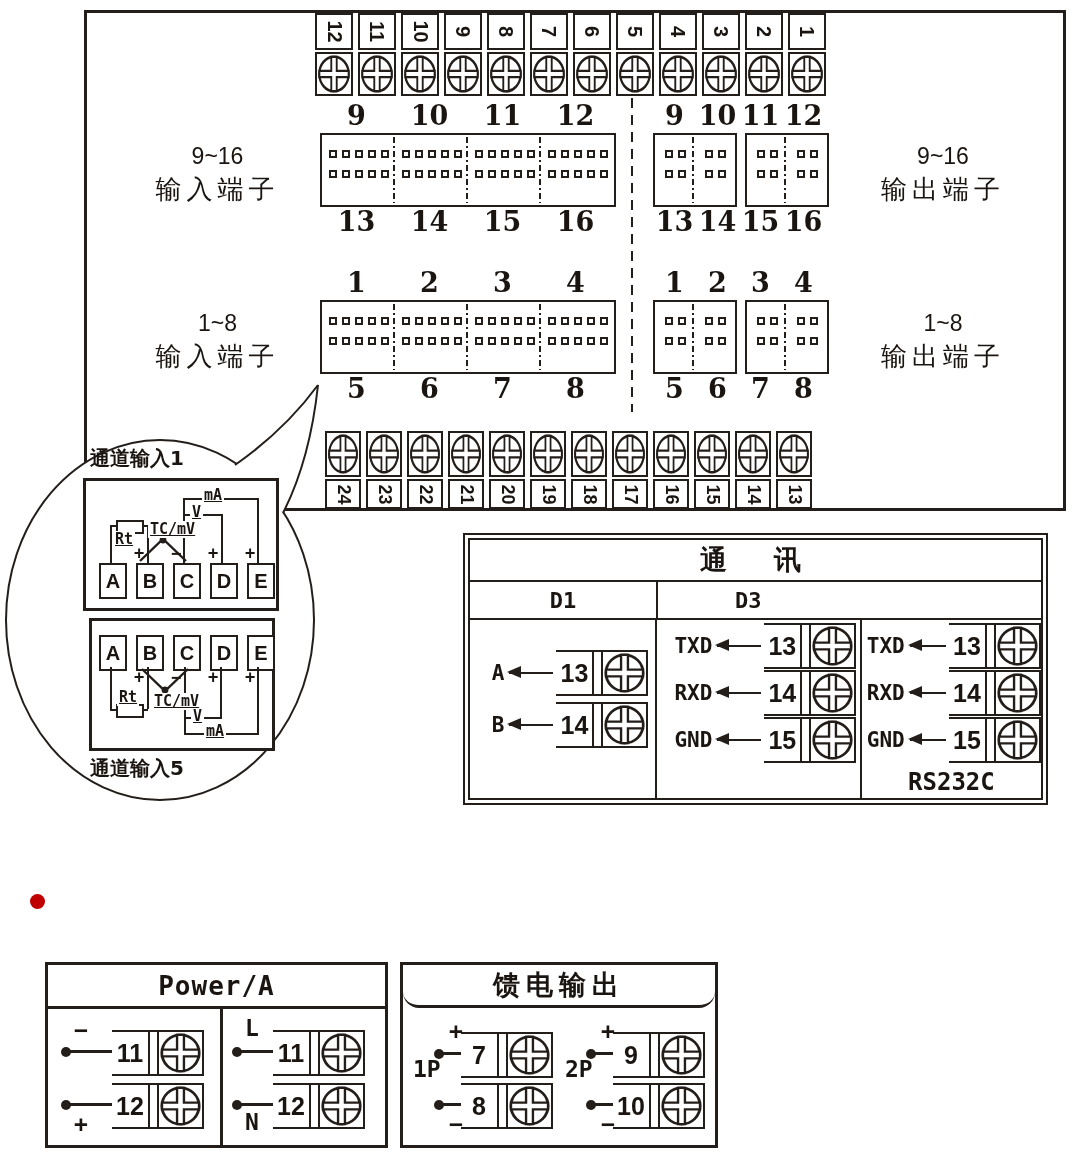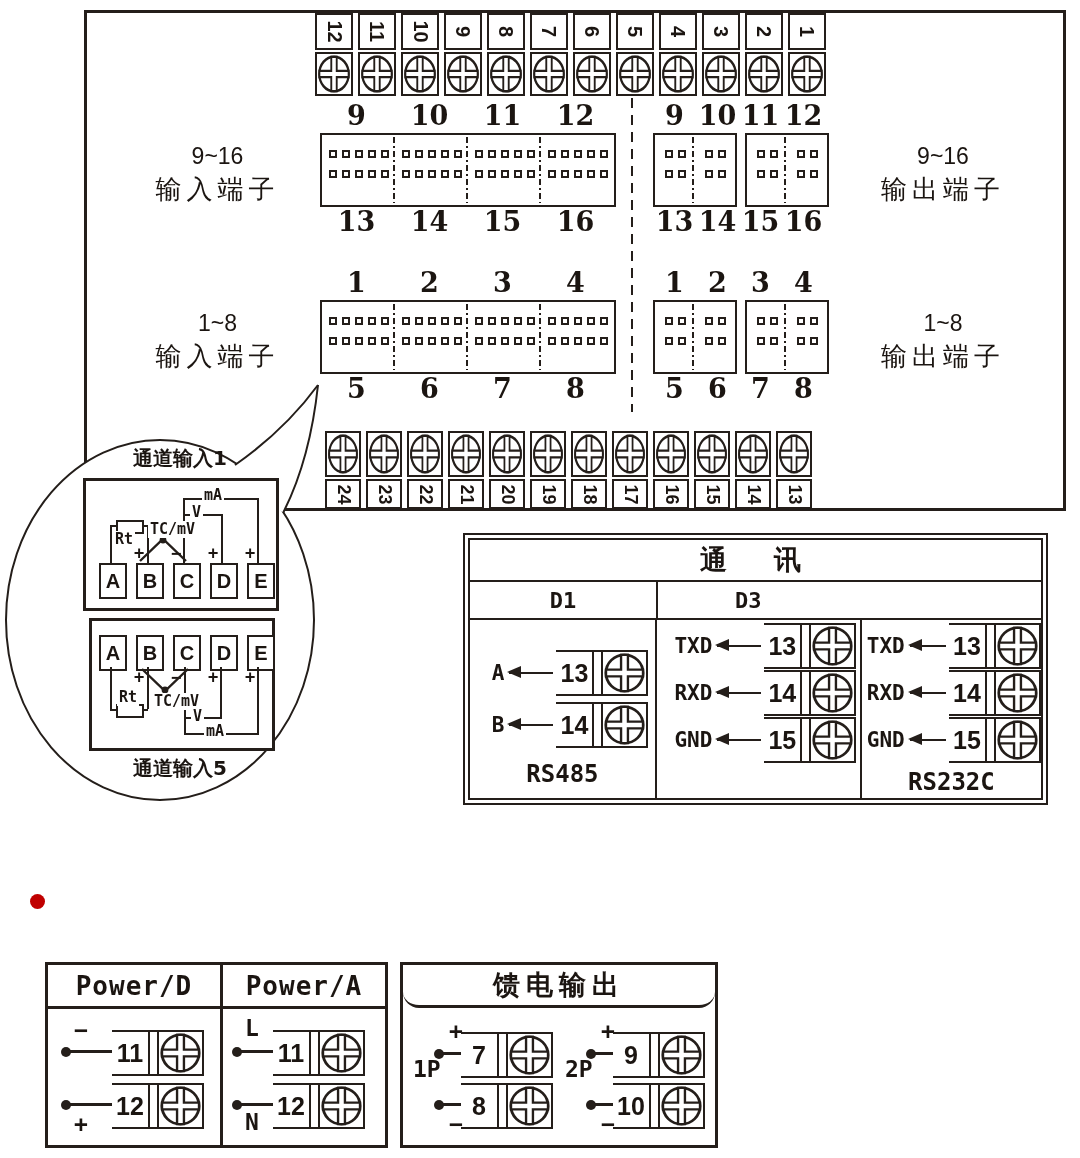--- a/index.html
+++ b/index.html
@@ -45,25 +45,25 @@
   .sidelbl .l2{ font:400 26px "DejaVu Sans",sans-serif; letter-spacing:5px; margin-top:2px; }
 
   .vdash{ left:631px; top:98px; width:2px; height:314px; z-index:2; position:absolute;
           background:repeating-linear-gradient(180deg, var(--c) 0 10px, transparent 10px 17px); }
 
   
   .balloon{ left:0; top:365px; width:340px; height:450px; z-index:4; }
   .det{ position:absolute; border:3px solid var(--c); background:#fff; z-index:5; }
   .det1{ left:83px; top:478px; width:190px; height:127px; }
   .det2{ left:89px; top:618px; width:180px; height:127px; }
-  .bln-lbl{ position:absolute; z-index:5; width:180px; text-align:center;
+  .bln-lbl{ position:absolute; z-index:5; width:180px; text-align:left;
             font:700 20px "DejaVu Sans",sans-serif; }
   .tbox{ position:absolute; width:24px; height:32px; border:2.5px solid var(--c); display:flex;
          align-items:center; justify-content:center; font:700 20px "Liberation Sans",sans-serif; background:#fff; }
-  .wlab{ position:absolute; font:700 15px "DejaVu Sans Mono",monospace; background:#fff; padding:0 2px; line-height:1.1; }
+  .wlab{ position:absolute; font:700 15px "DejaVu Sans Mono",monospace; background:#fff; padding:0 2px; line-height:1.1;text-decoration:underline; }
   .sgn{ position:absolute; font:700 17px "DejaVu Sans Mono",monospace; }
   .det .ln{ z-index:0; }
   .det svg.tent{ position:absolute; overflow:visible; }
 
   
   .hterm{ display:inline-flex; align-items:stretch; height:42px; border-top:2.5px solid var(--c);
           border-bottom:2.5px solid var(--c); background:#fff; box-sizing:content-box; }
   .hterm .num{ width:36px; display:flex; align-items:center; justify-content:center;
                font:700 25px "Liberation Sans",sans-serif; }
   .hterm .sep{ width:7px; border-left:2.5px solid var(--c); border-right:2.5px solid var(--c); }
@@ -780,21 +780,20 @@
                 <span class="num">14</span>
                 <span class="sep"></span>
                 <span class="scr">
                   <svg viewBox="0 0 40 40" preserveAspectRatio="none">
                     <circle cx="20" cy="20" r="17.3" fill="none" stroke="#241e1a" stroke-width="2.6"></circle>
                     <path d="M16.8 2.8 h6.4 v14 h14 v6.4 h-14 v14 h-6.4 v-14 h-14 v-6.4 h14 z" fill="#fff" stroke="#241e1a" stroke-width="2.2"></path>
                   </svg>
                 </span>
               </span>
           </div>
-          <div class="proto" style="top:140px">RS485</div>
         </div>
         <div class="ccol c2 bl">
           <div class="crow" style="top:3px">
             <span class="sig" style="width:52px">TXD</span>
             <span class="arr"></span>
             <span class="hterm">
                 <span class="num">13</span>
                 <span class="sep"></span>
                 <span class="scr">
                   <svg viewBox="0 0 40 40" preserveAspectRatio="none">
@@ -879,21 +878,20 @@
           <div class="proto" style="top:148px">RS232C</div>
         </div>
       </div>
     </div>
   </div>
 
   <div class="abs bullet" style="background: rgb(192, 0, 0);"></div>
 
   <div class="bigbox power">
     <div class="pb-hdr">
-      <div style="width:172px;border-right:3px solid var(--c)">Power/D</div>
       <div style="flex:1">Power/A</div>
     </div>
     <div class="pb-body">
       <div class="pcell pc1">
         <span class="psgn" style="left:26px;top:8px">−</span>
         <div class="wire" style="left:16px;top:41px;width:48px">
             <span class="dot"></span>
           </div>
         <span class="hterm pterm" style="left:64px;top:21px">
             <span class="num">11</span>

